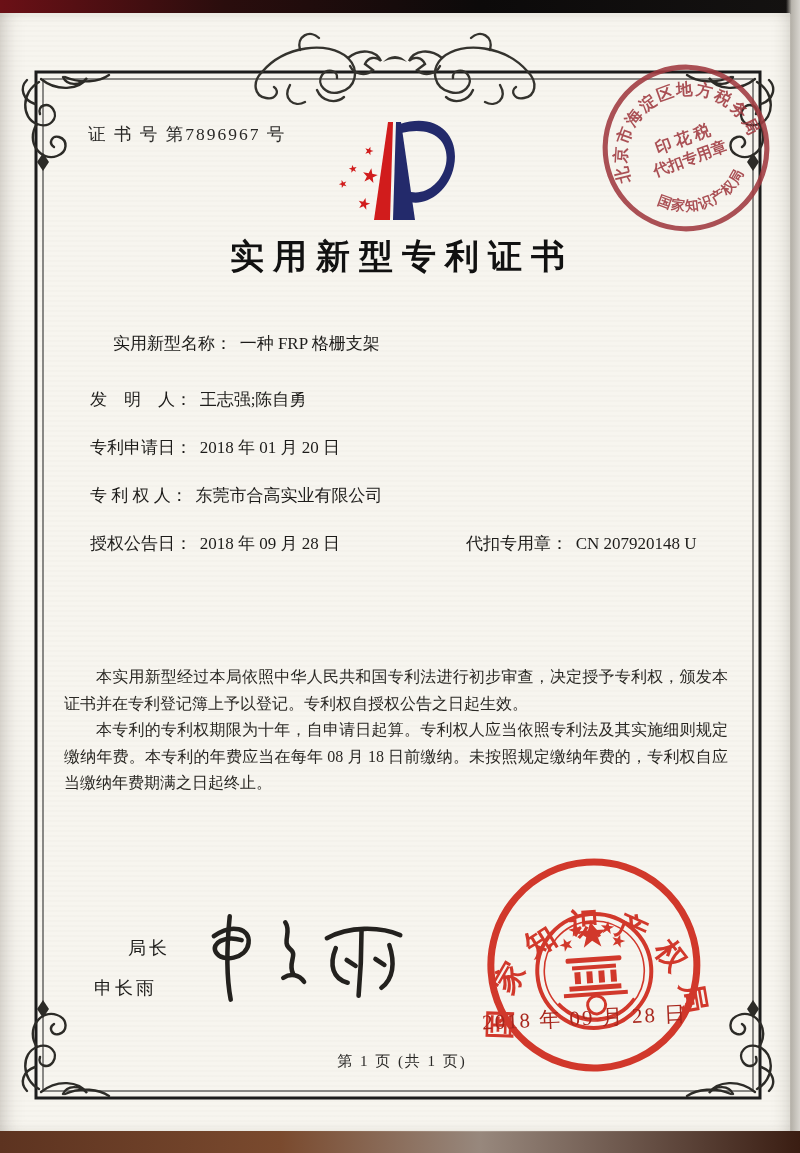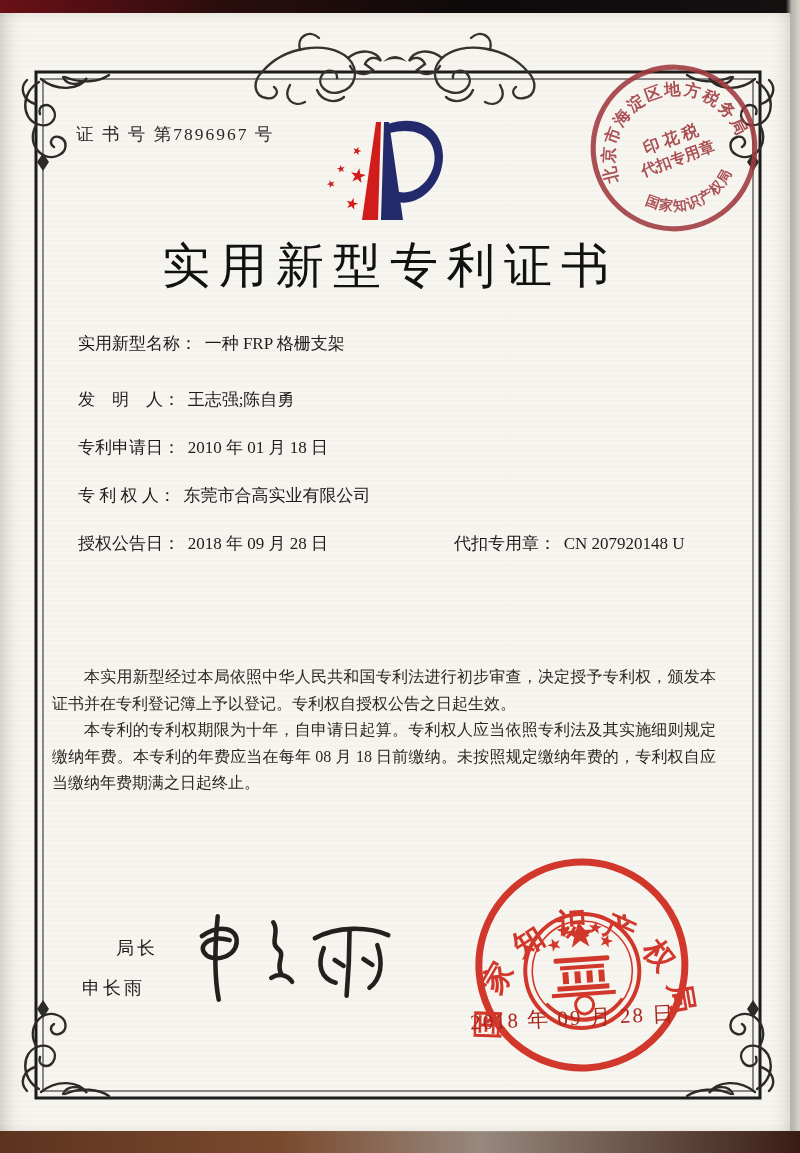--- a/index.html
+++ b/index.html
@@ -14,31 +14,31 @@
     background:linear-gradient(90deg,#5d3320 0%,#7a4a2e 35%,#49271663 60%,#3a1d12 100%);}
   .photo-right-edge{position:absolute;right:0;top:0;width:14px;height:100%;
     background:linear-gradient(90deg,rgba(0,0,0,0) 0%,#b7b3ab 40%,#d8d5cf 100%);}
   .paper{
     position:absolute;left:0;top:13px;right:10px;bottom:21px;
     background:#f7f5ef;
     background-image:repeating-linear-gradient(0deg,rgba(90,85,70,.02) 0 2px,rgba(0,0,0,0) 2px 5px);
     box-shadow:inset 14px 0 22px -14px rgba(60,50,40,.35), inset -10px 0 18px -10px rgba(60,50,40,.25);
   }
   .frame-svg{position:absolute;left:0;top:0;width:800px;height:1153px;}
-  .content{position:absolute;left:0;top:0;width:780px;height:1153px;color:#1d1c1a;}
+  .content{position:absolute;left:12px;top:0;width:780px;height:1153px;color:#1d1c1a;}
 
   .cert-no{position:absolute;left:76px;top:122px;font-size:17.5px;letter-spacing:2px;color:#2a2927;}
   .logo{position:absolute;left:312px;top:114px;width:160px;height:114px;}
   .tax-seal{position:absolute;left:586px;top:60px;width:176px;height:176px;transform:rotate(-20deg);opacity:.88;}
   .title{position:absolute;left:0;top:234px;width:100%;text-align:center;
-    font-size:48px;font-weight:normal;letter-spacing:9px;color:#111;}
+    font-size:34px;font-weight:bold;letter-spacing:9px;color:#111;}
 
   .fields{position:absolute;left:78px;top:332px;width:648px;}
   .frow{font-size:17px;line-height:24px;margin-bottom:24px;white-space:nowrap;position:relative;}
-  .frow:first-child{margin-bottom:32px;}
+  .frow:first-child{margin-bottom:32px;margin-left:23px;}
   .frow .val{margin-left:.45em;}
   .grant-no{position:absolute;left:376px;top:0;}
   .grant-no .val{margin-left:.45em;text-align:center;}
 
   .bodytext{position:absolute;left:52px;top:664px;width:664px;
     font-size:16px;line-height:26.6px;text-align:justify;color:#2a2824;}
   .bodytext p{margin:0;text-indent:2em;}
 
   .sig-title{position:absolute;left:84px;top:936px;font-size:18px;letter-spacing:3px;margin-left:32px;}
   .sig-name{position:absolute;left:82px;top:976px;font-size:18px;letter-spacing:3px;}
@@ -132,21 +132,21 @@
   <div class="title">实用新型专利证书</div>
 
   <div class="fields">
     <div class="frow">
       <span class="lab">实用新型名称：</span><span class="val">一种 FRP 格栅支架</span>
     </div>
     <div class="frow">
       <span class="lab">发　明　人：</span><span class="val">王志强;陈自勇</span>
     </div>
     <div class="frow">
-      <span class="lab">专利申请日：</span><span class="val">2010 年 01 月 18 日</span>
+      <span class="lab">专利申请日：</span><span class="val">2018 年 01 月 20 日</span>
     </div>
     <div class="frow">
       <span class="lab">专 利 权 人：</span><span class="val">东莞市合高实业有限公司</span>
     </div>
     <div class="frow">
       <span class="lab">授权公告日：</span><span class="val">2018 年 09 月 28 日</span>
       <span class="grant-no">
         <span class="lab">代扣专用章：</span><span class="val">CN 207920148 U</span>
       </span>
     </div>
@@ -203,16 +203,17 @@
         <rect x="98" y="142" width="52" height="5"></rect>
         <rect x="92" y="149" width="64" height="4"></rect>
         <circle cx="124" cy="162" r="9" fill="none" stroke="#cf2a1d" stroke-width="3"></circle>
         <path d="M86,158 C96,170 110,176 124,176 C138,176 152,170 162,158" fill="none" stroke="#cf2a1d" stroke-width="3"></path>
       </g>
     </g>
   </svg>
 
   <div class="seal-date">2018 年 09 月 28 日</div>
 
+  <div class="footer">第 1 页 (共 1 页)</div>
 
 </div>
 
 <div class="photo-bottom-band"></div>
 
 </body></html>

